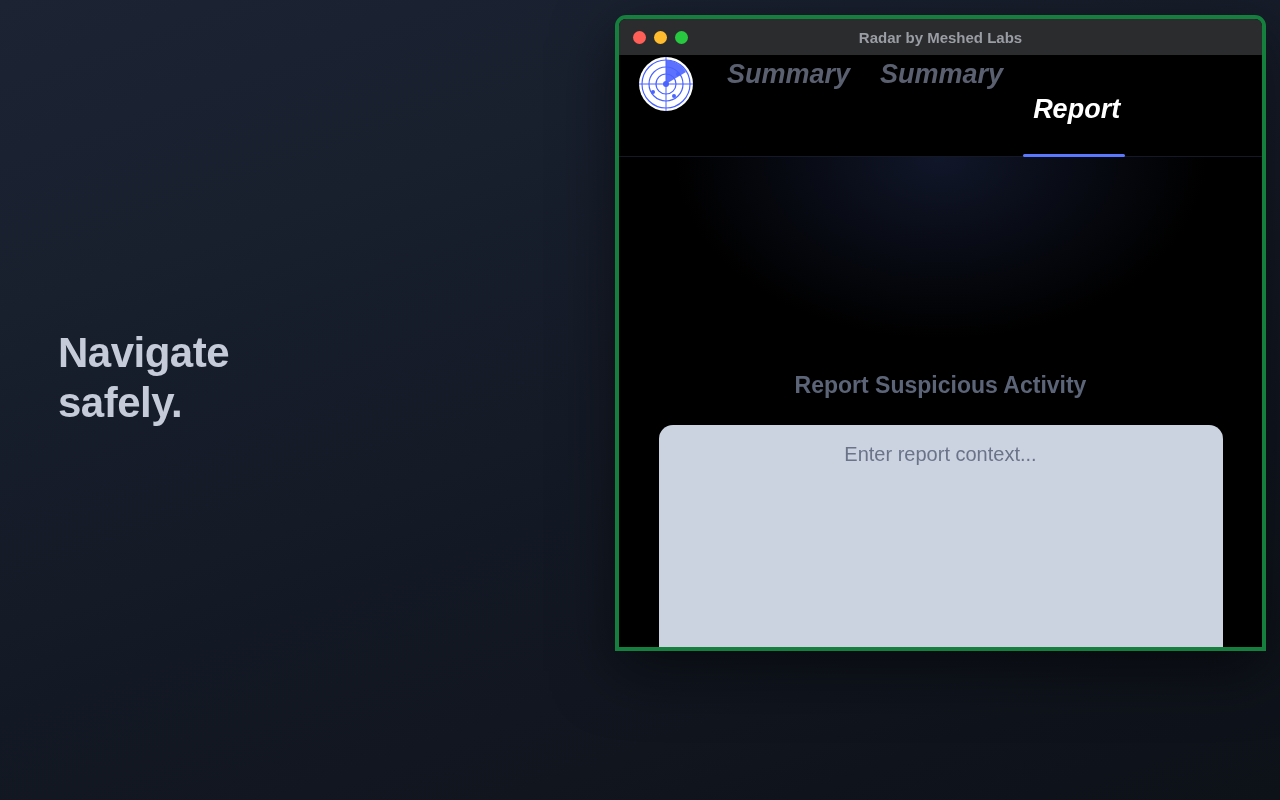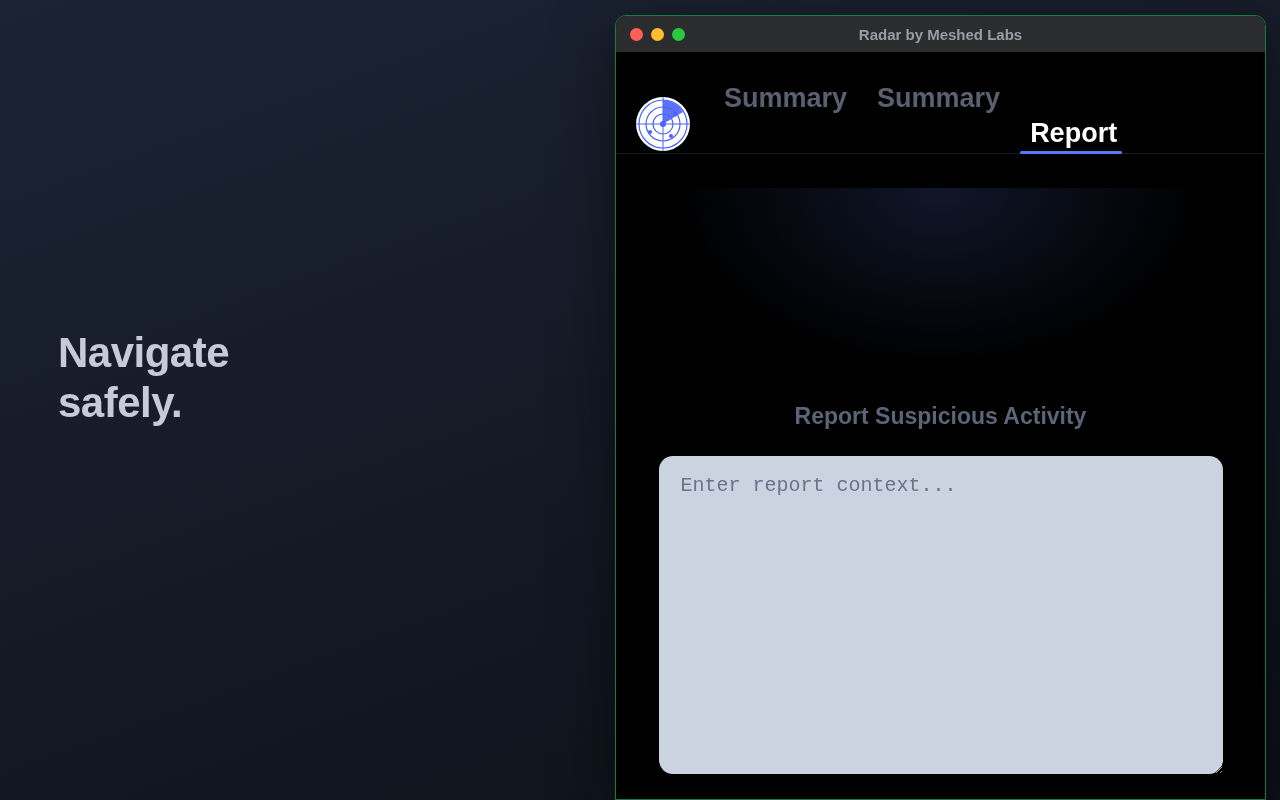--- a/index.html
+++ b/index.html
@@ -23,24 +23,24 @@
       font-size: 42px;
       font-weight: 700;
       line-height: 1.18;
       letter-spacing: -0.5px;
     }
     .app-window {
       position: absolute;
       left: 615px;
       top: 15px;
       width: 651px;
-      height: 785px;
+      height: 636px;
       background: #000000;
       border-radius: 11px 11px 0 0;
-      border: 1px solid #15803d;
+      border: 4px solid #15803d;
       overflow: hidden;
       box-shadow: 0 20px 60px rgba(0,0,0,0.5);
     }
     .titlebar {
       height: 36px;
       background: #2b2c2e;
       display: flex;
       align-items: center;
       padding-left: 14px;
       position: relative;
@@ -63,25 +63,26 @@
       right: 0;
       text-align: center;
       color: #9a9da3;
       font-size: 15px;
       font-weight: 600;
       pointer-events: none;
     }
     .tabbar {
       height: 102px;
       display: flex;
-      align-items: flex-end;
+      align-items: flex-start;
       padding-left: 18px;
       gap: 30px;
       border-bottom: 1px solid rgba(60,70,110,0.35);
       position: relative;
+      font-style: italic;
     }
     .logo-wrap {
       width: 58px;
       height: 58px;
       display: flex;
       align-items: center;
       justify-content: center;
     }
     .tabs {
       display: flex;
@@ -106,45 +107,45 @@
       height: 3px;
       background: #5a78ff;
       border-radius: 2px;
     }
     .content {
       padding: 40px 28px 0 28px;
       display: flex;
       flex-direction: column;
       align-items: center;
       background: radial-gradient(ellipse 380px 260px at 50% 0%, rgba(28,38,70,0.6) 0%, rgba(0,0,0,0) 70%);
-      margin-top: 34px;
     }
     .section-title {
       margin-top: 175px;
       color: #5c6478;
       font-size: 23px;
       font-weight: 700;
       text-align: center;
     }
     .textarea-wrap {
       margin-top: 26px;
       width: 564px;
     }
     .report-textarea {
       width: 100%;
       height: 318px;
       background: #cbd3e1;
       border: none;
       border-radius: 14px;
       padding: 18px 22px;
       font-size: 20px;
-      font-family: Liberation Mono, monospace;
+      font-family: Liberation Sans, sans-serif;
       color: #6d28d9;
       resize: both;
       outline: none;
+      text-align: center;
     }
     .report-textarea::placeholder {
       color: #6a7388;
     }
   </style>
 </head>
 <body>
 
 <div class="tagline">
   <div>Navigate</div>

